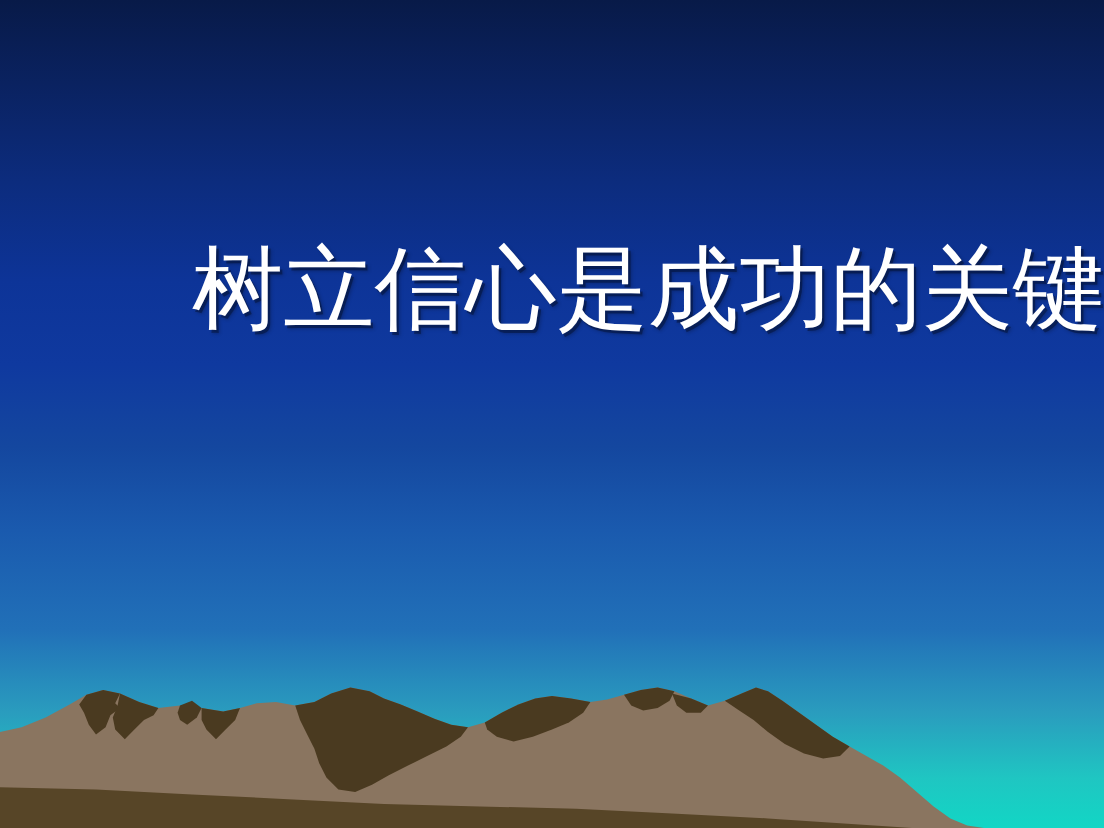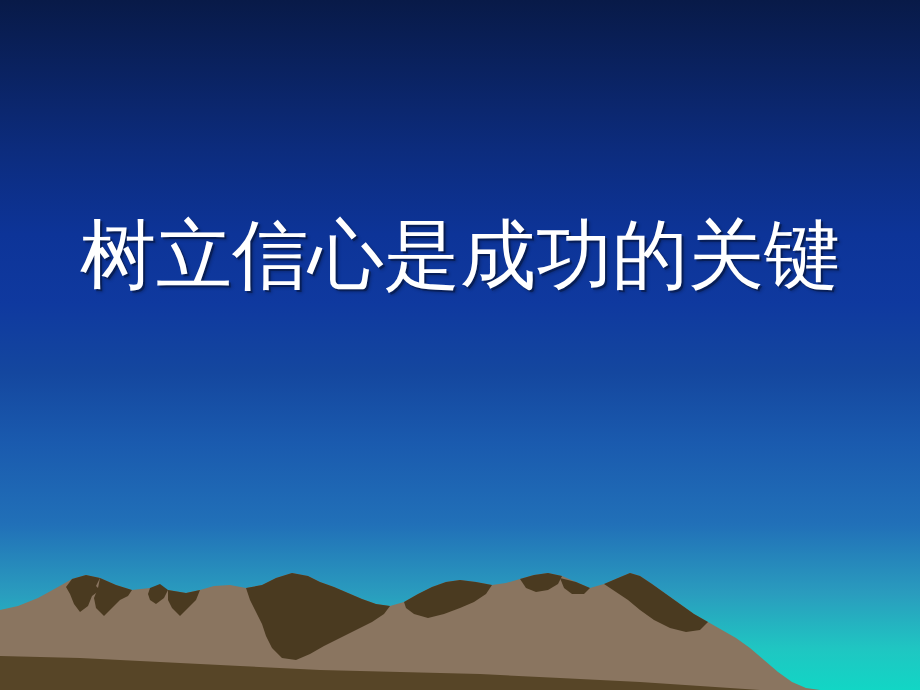--- a/index.html
+++ b/index.html
@@ -35,23 +35,23 @@
       #2a9cbe 86%,
       #1fc6c2 94%,
       #12d6c5 100%
     );
   }
 
   
   #title-block {
     position: absolute;
     left: 0;
-    top: 217px;
+    top: 204px;
     width: 920px;
-    text-align: center;
+    text-align: right;
     pointer-events: none;
   }
   #title-text {
     display: inline-block;
     color: #ffffff;
     font-size: 76px;
     line-height: 1.0;
     letter-spacing: 0px;
     white-space: nowrap;
     font-weight: normal;

